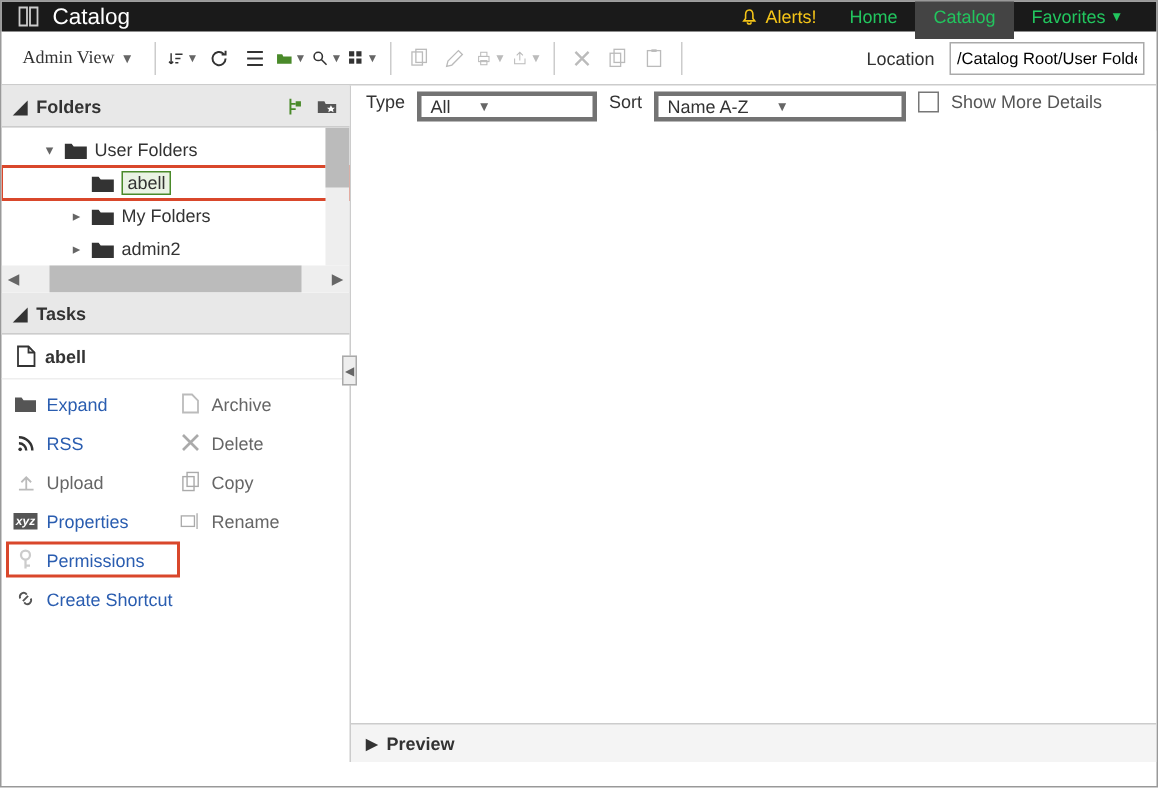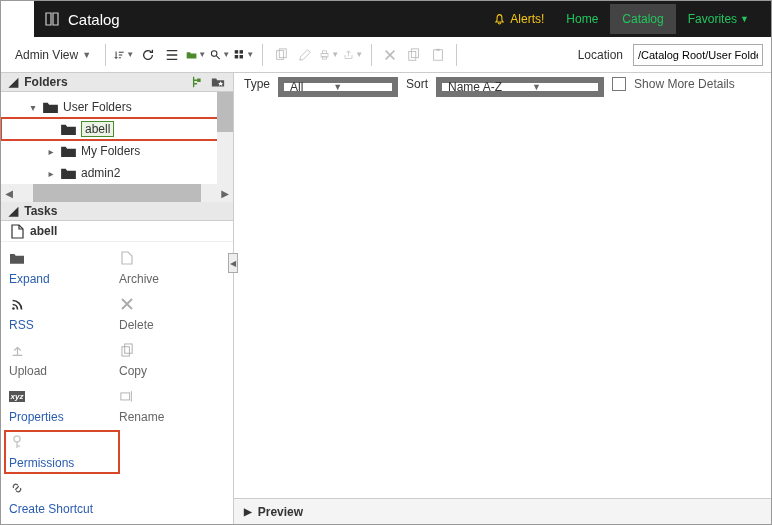--- a/index.html
+++ b/index.html
@@ -1,28 +1,28 @@
 <!DOCTYPE html>
 <html><head>
 <meta charset="utf-8">
 <style>
   * { box-sizing: border-box; margin: 0; padding: 0; }
   body { font-family: Arial, Helvetica, sans-serif; font-size: 12px; color: #333; background: #fff; width: 772px; height: 525px; overflow: hidden; border: 1px solid #999; }
   
-  .topbar { background: #1a1a1a; color: #fff; height: 36px; display: flex; align-items: center; padding: 0 10px; margin-left: 33px; }
+  .topbar { background: #1a1a1a; color: #fff; height: 20px; display: flex; align-items: center; padding: 0 10px; }
   .topbar-left { display: flex; align-items: center; gap: 8px; }
   .topbar-title { font-size: 15px; font-weight: normal; }
   .topbar-right { margin-left: auto; display: flex; align-items: center; gap: 0; }
   .alerts { color: #f5c518; display: flex; align-items: center; gap: 4px; padding: 6px 10px; cursor: pointer; }
   .nav-link { color: #22c55e; padding: 8px 12px; cursor: pointer; }
   .nav-link.active { background: #444; }
   .nav-favorites { display: flex; align-items: center; gap: 3px; }
   
   .toolbar { height: 36px; border-bottom: 1px solid #ccc; display: flex; align-items: center; padding: 0 8px; gap: 4px; }
-  .tb-text { display: flex; align-items: center; gap: 4px; padding: 4px 6px; cursor: pointer; }
+  .tb-text { display: flex; align-items: center; gap: 4px; padding: 4px 6px; cursor: pointer; font-family: Liberation Serif, serif; }
   .tb-icon { width: 20px; height: 20px; display: flex; align-items: center; justify-content: center; cursor: pointer; color: #555; }
   .tb-icon.green { color: #4a8a2a; }
   .tb-icon.disabled { color: #bbb; cursor: default; }
   .tb-sep { width: 1px; height: 22px; background: #ccc; margin: 0 4px; }
   .tb-drop { display: flex; align-items: center; }
   .loc-label { margin-left: auto; padding-right: 6px; color: #333; }
   .loc-input { width: 130px; height: 22px; border: 1px solid #aaa; padding: 0 4px; font-size: 11px; }
   
   .main { display: flex; height: calc(525px - 36px - 36px - 2px); }
   .sidebar { width: 233px; border-right: 1px solid #ccc; display: flex; flex-direction: column; }
@@ -40,30 +40,30 @@
   .tree-row.highlighted .label-box { border: 1px solid #4a8a2a; background: #eaf3e4; padding: 0 3px; }
   .tree-scroll-v { position: absolute; right: 0; top: 0; bottom: 18px; width: 16px; background: #eee; }
   .tree-scroll-v .thumb { background: #bbb; width: 100%; height: 40px; }
   .tree-scroll-h { position: absolute; left: 0; right: 0; bottom: 0; height: 18px; background: #eee; display: flex; align-items: center; }
   .tree-scroll-h .thumb { background: #bbb; height: 100%; flex: 1; margin: 0 16px; }
   .tree-scroll-h .arrow-btn { width: 16px; text-align: center; color: #666; font-size: 10px; }
   
   .tasks-file { height: 30px; display: flex; align-items: center; padding: 0 10px; gap: 6px; font-weight: bold; border-bottom: 1px solid #eee; }
   
   .task-grid { display: grid; grid-template-columns: 1fr 1fr; padding: 8px 8px; row-gap: 10px; column-gap: 4px; }
-  .task-item { display: flex; align-items: flex-start; gap: 6px; cursor: pointer; flex-direction: column; }
+  .task-item { display: flex; align-items: flex-end; gap: 6px; cursor: pointer; }
   .task-item .ti-icon { width: 16px; height: 16px; display: flex; align-items: center; justify-content: center; color: #888; font-size: 12px; font-style: italic; }
   .task-item.blue .ti-label { color: #2a5db0; }
   .task-item.gray .ti-label { color: #666; }
   .task-item.highlighted { outline: 2px solid #d9472b; padding: 2px 3px; margin: -2px -3px; }
   .task-full { grid-column: 1 / span 2; }
   
   .content { flex: 1; display: flex; flex-direction: column; position: relative; }
   .filterbar { height: 30px; display: flex; padding: 4px 10px; gap: 8px; }
-  .sel { border: 6px solid #737373; height: 20px; display: flex; align-items: center; padding: 0 6px; gap: 30px; background: #fff; cursor: pointer; }
+  .sel { border: 3px solid #737373; height: 20px; display: flex; align-items: center; padding: 0 6px; gap: 18px; background: #fff; cursor: pointer; }
   .sel .sel-arrow { color: #666; font-size: 9px; }
   .chk { width: 14px; height: 14px; border: 1px solid #777; background: #fff; }
   
   .content-body { flex: 1; background: #fff; }
   
   .splitter-handle { position: absolute; left: -6px; top: 180px; width: 10px; height: 20px; background: #eee; border: 1px solid #aaa; display: flex; align-items: center; justify-content: center; font-size: 8px; color: #666; cursor: pointer; }
   
   .preview-bar { height: 26px; border-top: 1px solid #ccc; background: #f4f4f4; display: flex; align-items: center; padding: 0 10px; gap: 6px; font-weight: bold; cursor: pointer; }
   
   svg { display: block; }

